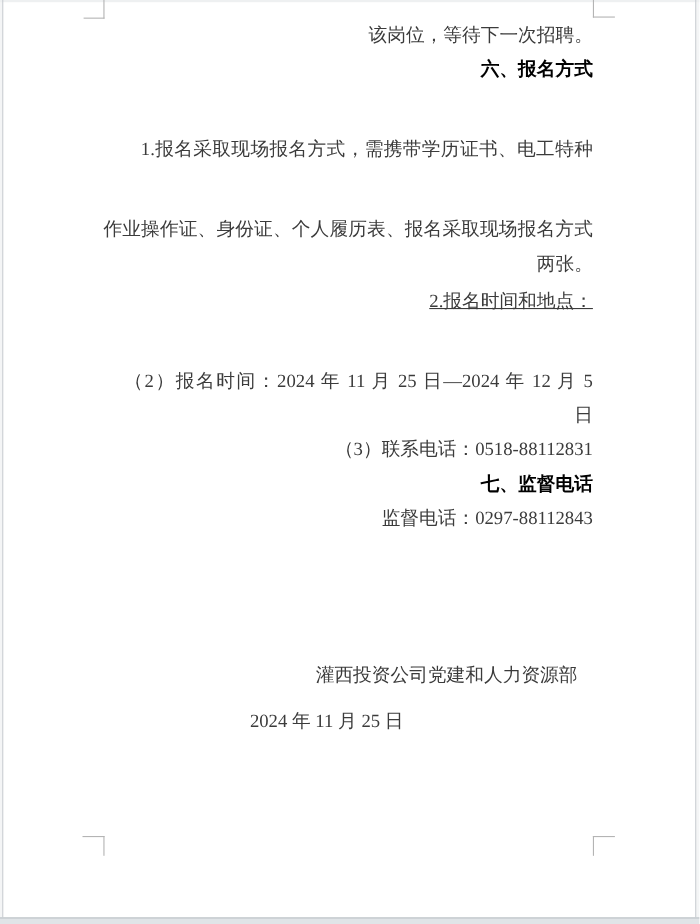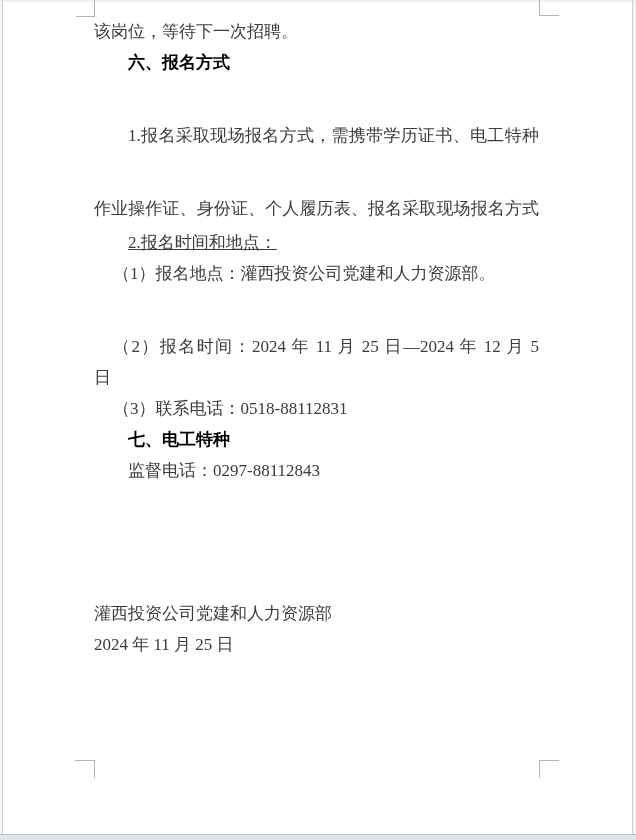--- a/index.html
+++ b/index.html
@@ -28,29 +28,29 @@
   .m-bl-h{left:75px;top:760px;width:20px;height:1px;}
   .m-bl-v{left:94px;top:760px;width:1px;height:18px;}
   .m-br-h{left:539px;top:760px;width:20px;height:1px;}
   .m-br-v{left:539px;top:760px;width:1px;height:18px;}
 
   
   .content{
     position:absolute;left:94px;top:16px;width:445px;
     color:#3b3b3b;font-size:17px;line-height:31px;
   }
-  .line{white-space:nowrap;}
+  .line{white-space:nowrap;text-align:right;}
   .indent{text-indent:34px;}
   .indent-p{text-indent:19px;}
   .bold{font-weight:bold;color:#000000;}
   .stretch{white-space:normal;text-align:justify;text-align-last:justify;margin-top:42px;}
   .mt3{margin-top:3px;text-decoration:underline;}
   .spacer{height:112px;}
-  .sig-org{text-align:left;padding-right:14px;white-space:nowrap;}
-  .sig-date{text-align:left;padding-right:39px;white-space:nowrap;}
+  .sig-org{text-align:right;padding-right:14px;white-space:nowrap;}
+  .sig-date{text-align:center;padding-right:39px;white-space:nowrap;margin-top:11px;}
 </style>
 </head>
 <body>
 
 <div class="viewport">
 
   <div class="strip-left"></div>
   <div class="strip-right"></div>
   <div class="edge-top"></div>
   <div class="edge-left"></div>
@@ -64,25 +64,25 @@
   <div class="mark m-bl-h"></div>
   <div class="mark m-bl-v"></div>
   <div class="mark m-br-h"></div>
   <div class="mark m-br-v"></div>
 
   <div class="content">
     <div class="line">该岗位，等待下一次招聘。</div>
     <div class="line indent bold">六、报名方式</div>
     <div class="line indent stretch">1.报名采取现场报名方式，需携带学历证书、电工特种</div>
     <div class="line stretch">作业操作证、身份证、个人履历表、报名采取现场报名方式</div>
+    <div class="line">两张。</div>
     <div class="line indent mt3">2.报名时间和地点：</div>
-    <div class="line indent-p">（1）报名地点：灌西投资公司党建和人力资源部。</div>
     <div class="line indent-p stretch">（2）报名时间：2024 年 11 月 25 日—2024 年 12 月 5</div>
     <div class="line">日</div>
     <div class="line indent-p">（3）联系电话：0518-88112831</div>
-    <div class="line indent bold">七、电工特种</div>
+    <div class="line indent bold">七、监督电话</div>
     <div class="line indent">监督电话：0297-88112843</div>
     <div class="spacer"></div>
     <div class="line sig-org">灌西投资公司党建和人力资源部</div>
     <div class="line sig-date">2024 年 11 月 25 日</div>
   </div>
 
 </div>
 
 </body></html>

